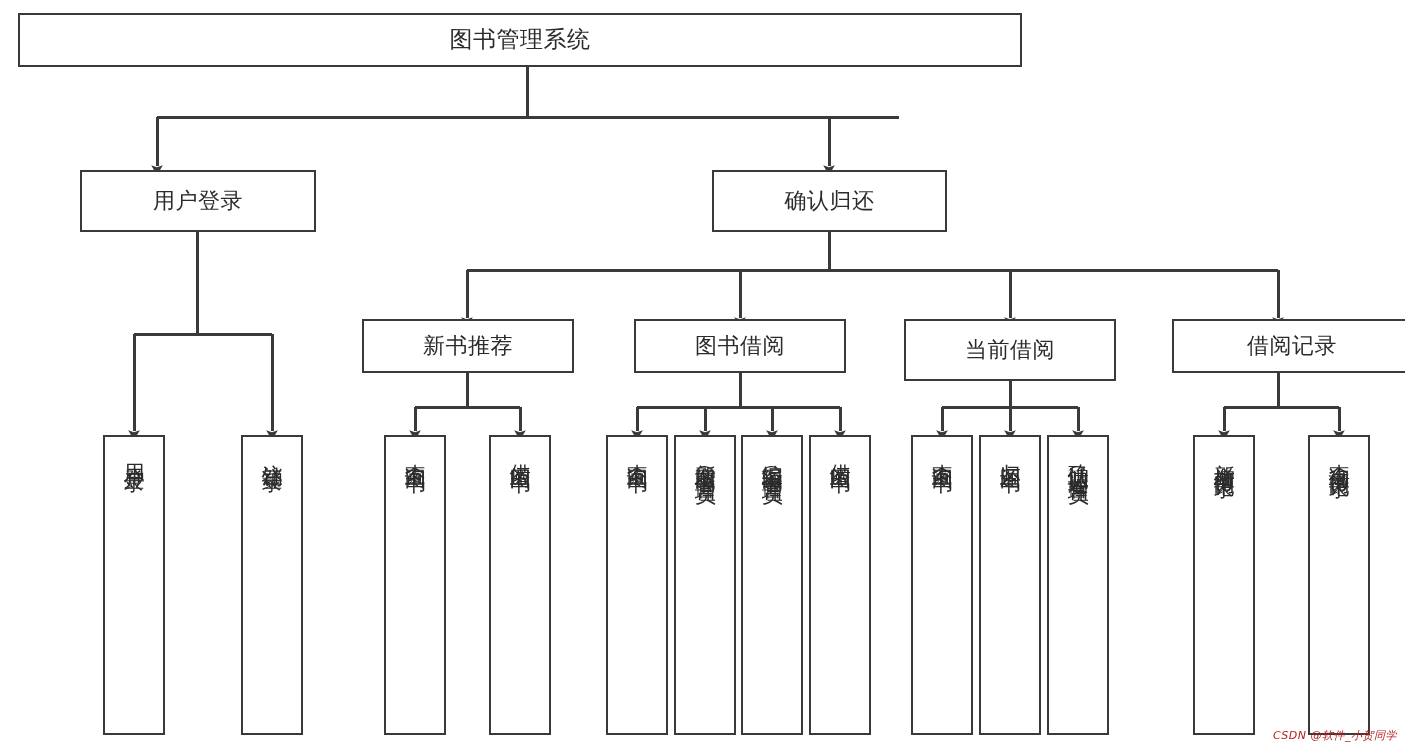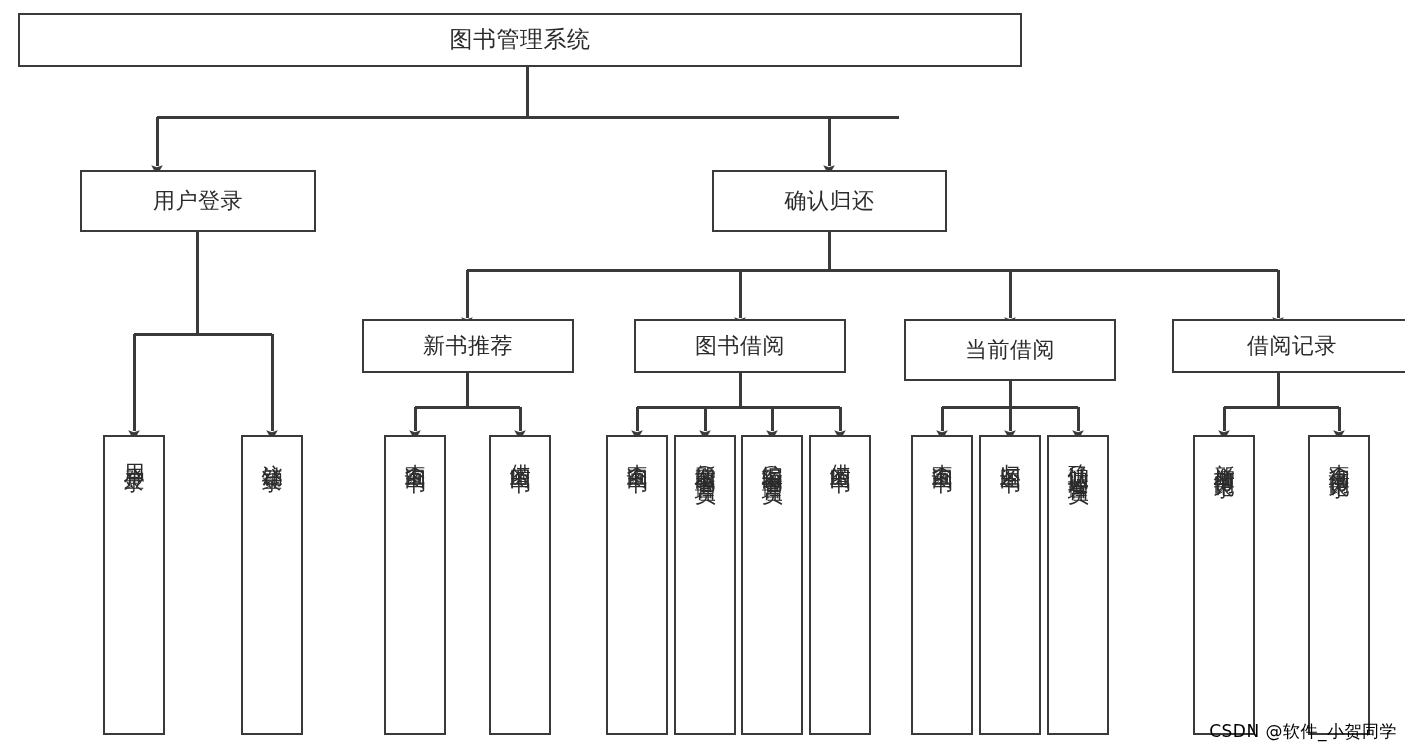--- a/index.html
+++ b/index.html
@@ -56,25 +56,26 @@
     text-orientation:upright;
     font-size:21px;
     line-height:1.06;
     letter-spacing:3px;
     white-space:nowrap;
   }
   .watermark{
     position:absolute;
     right:8px;
     bottom:4px;
-    font-size:17px;
-    color:#000000;
+    font-size:11px;
+    color:#b91c1c;
     letter-spacing:0.5px;
     z-index:3;
     white-space:nowrap;
+    font-style:italic;
   }
 </style>
 </head>
 <body>
 
 <div id="canvas">
 
   <svg id="edges" viewBox="0 0 1405 747" width="1405" height="747" xmlns="http://www.w3.org/2000/svg">
     <defs>
       <marker id="arrow" viewBox="0 0 12 14" refX="1" refY="7" markerWidth="10" markerHeight="12" orient="auto-start-reverse" markerUnits="userSpaceOnUse">

